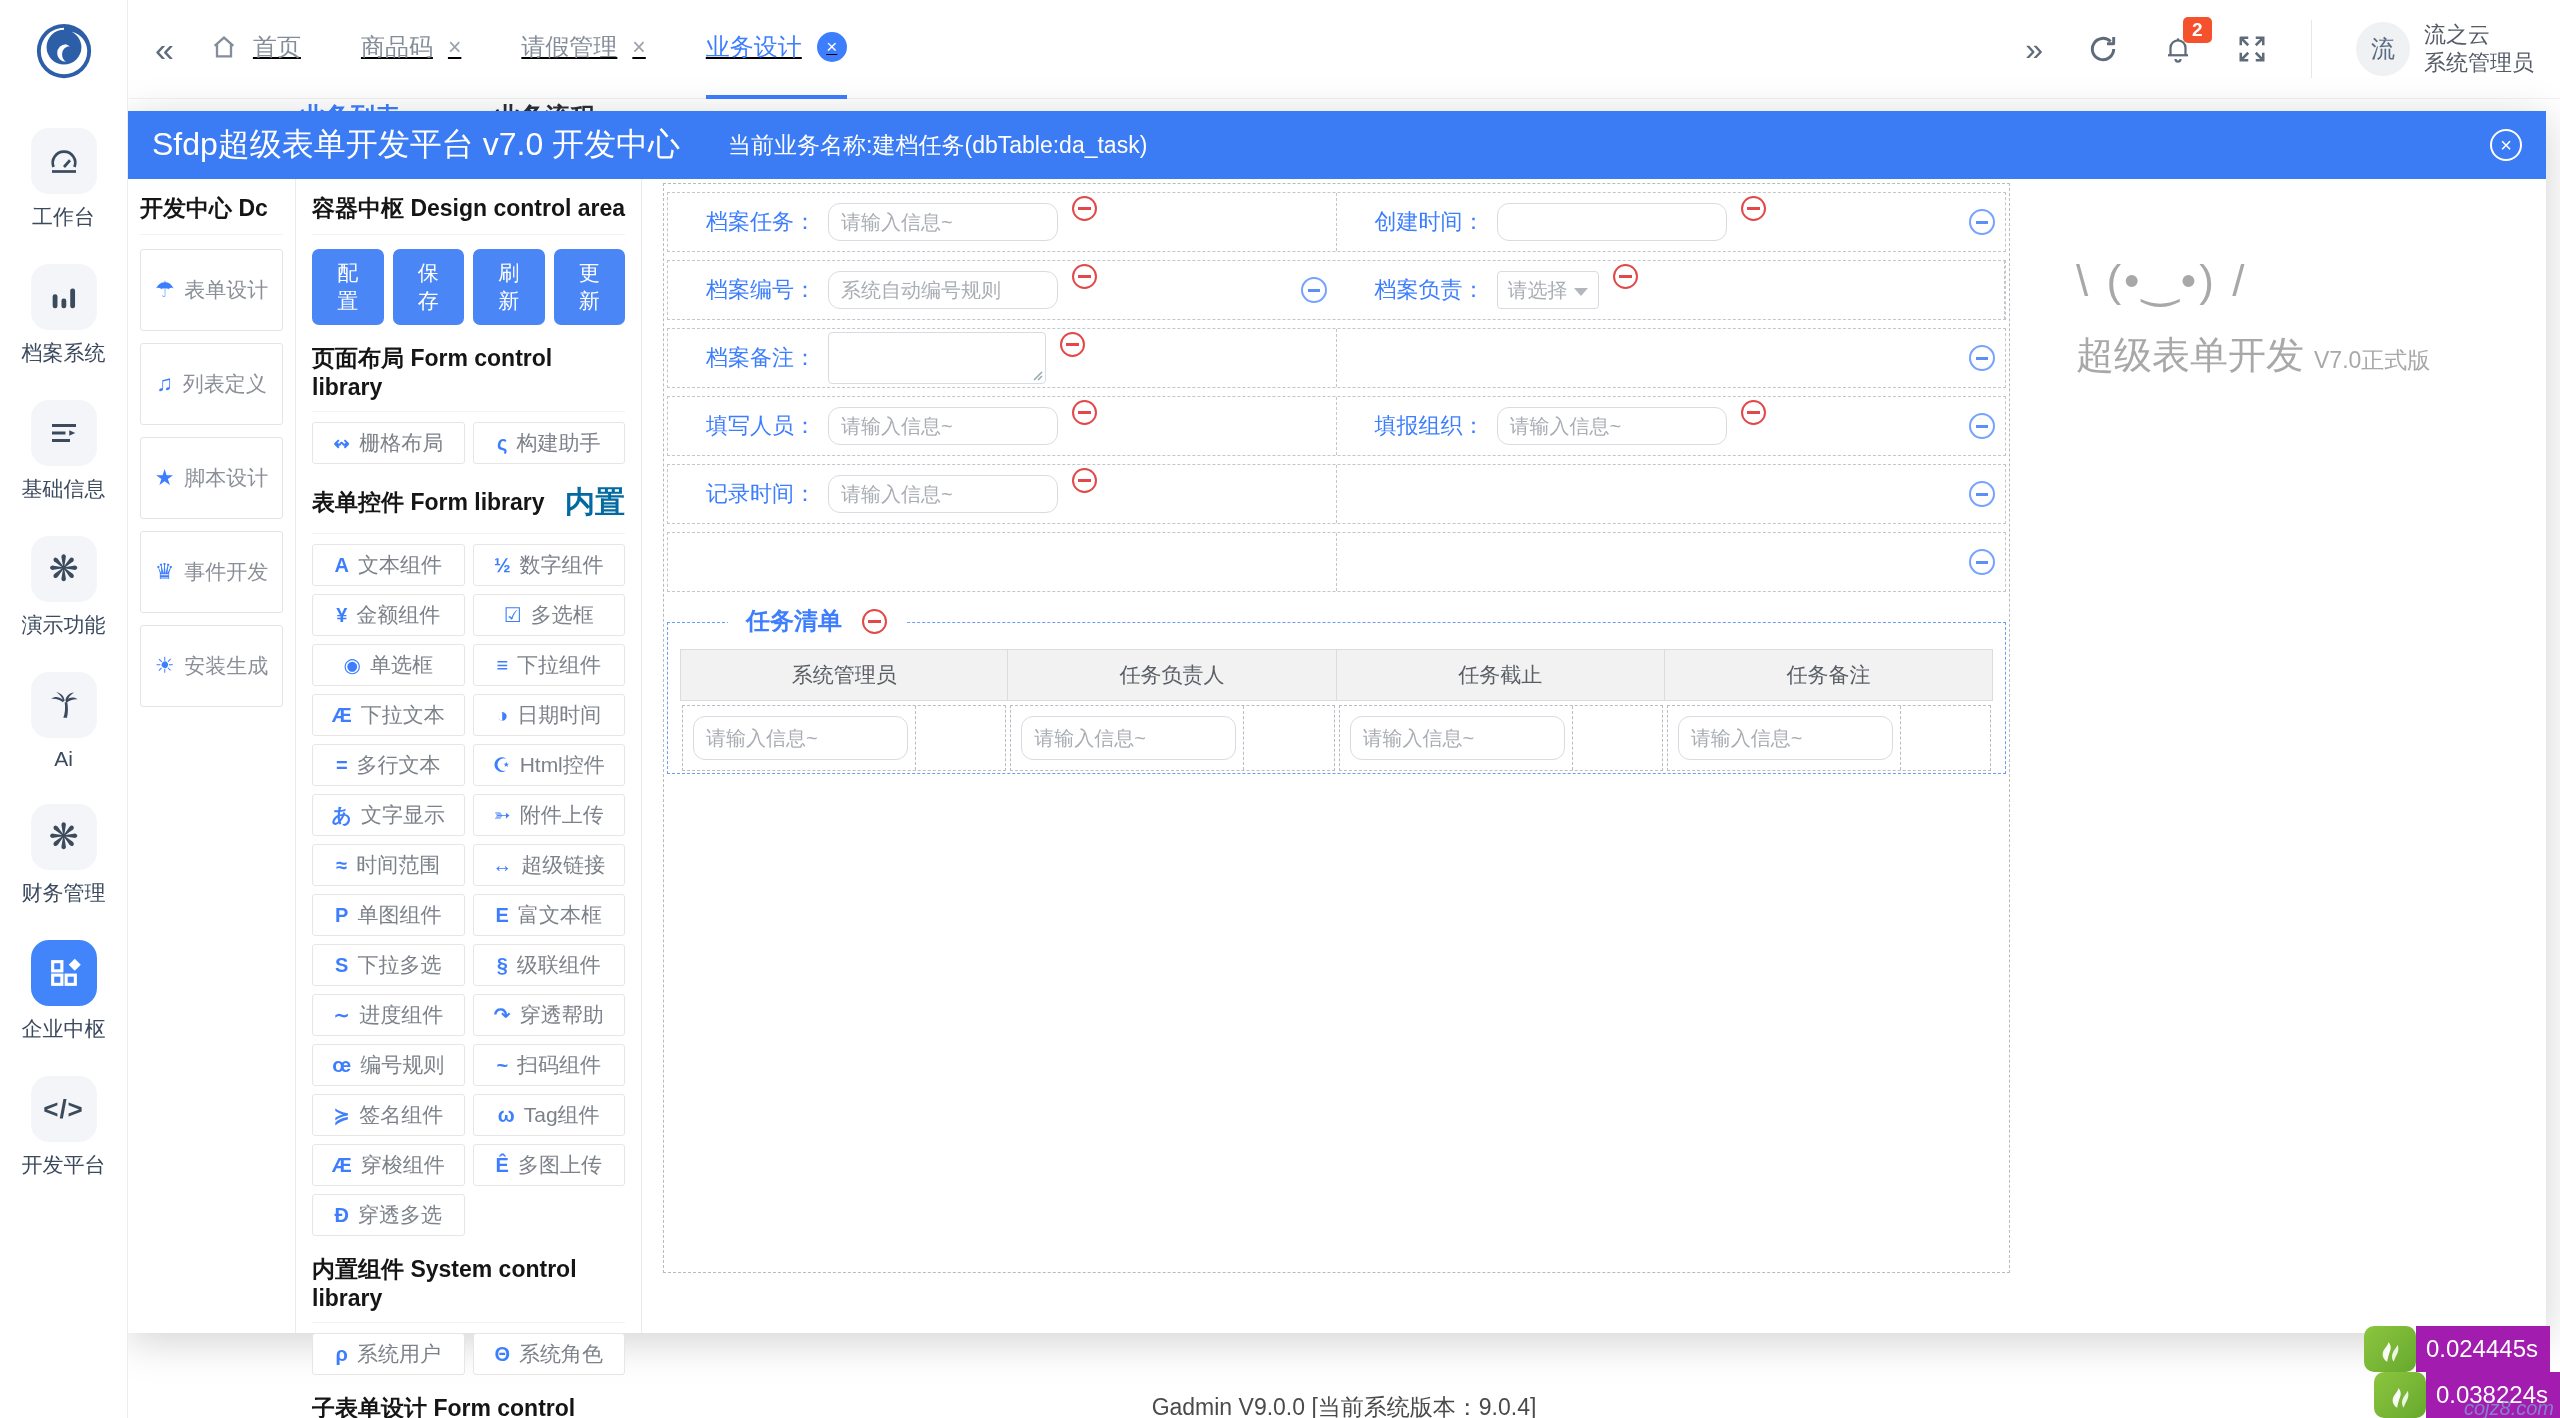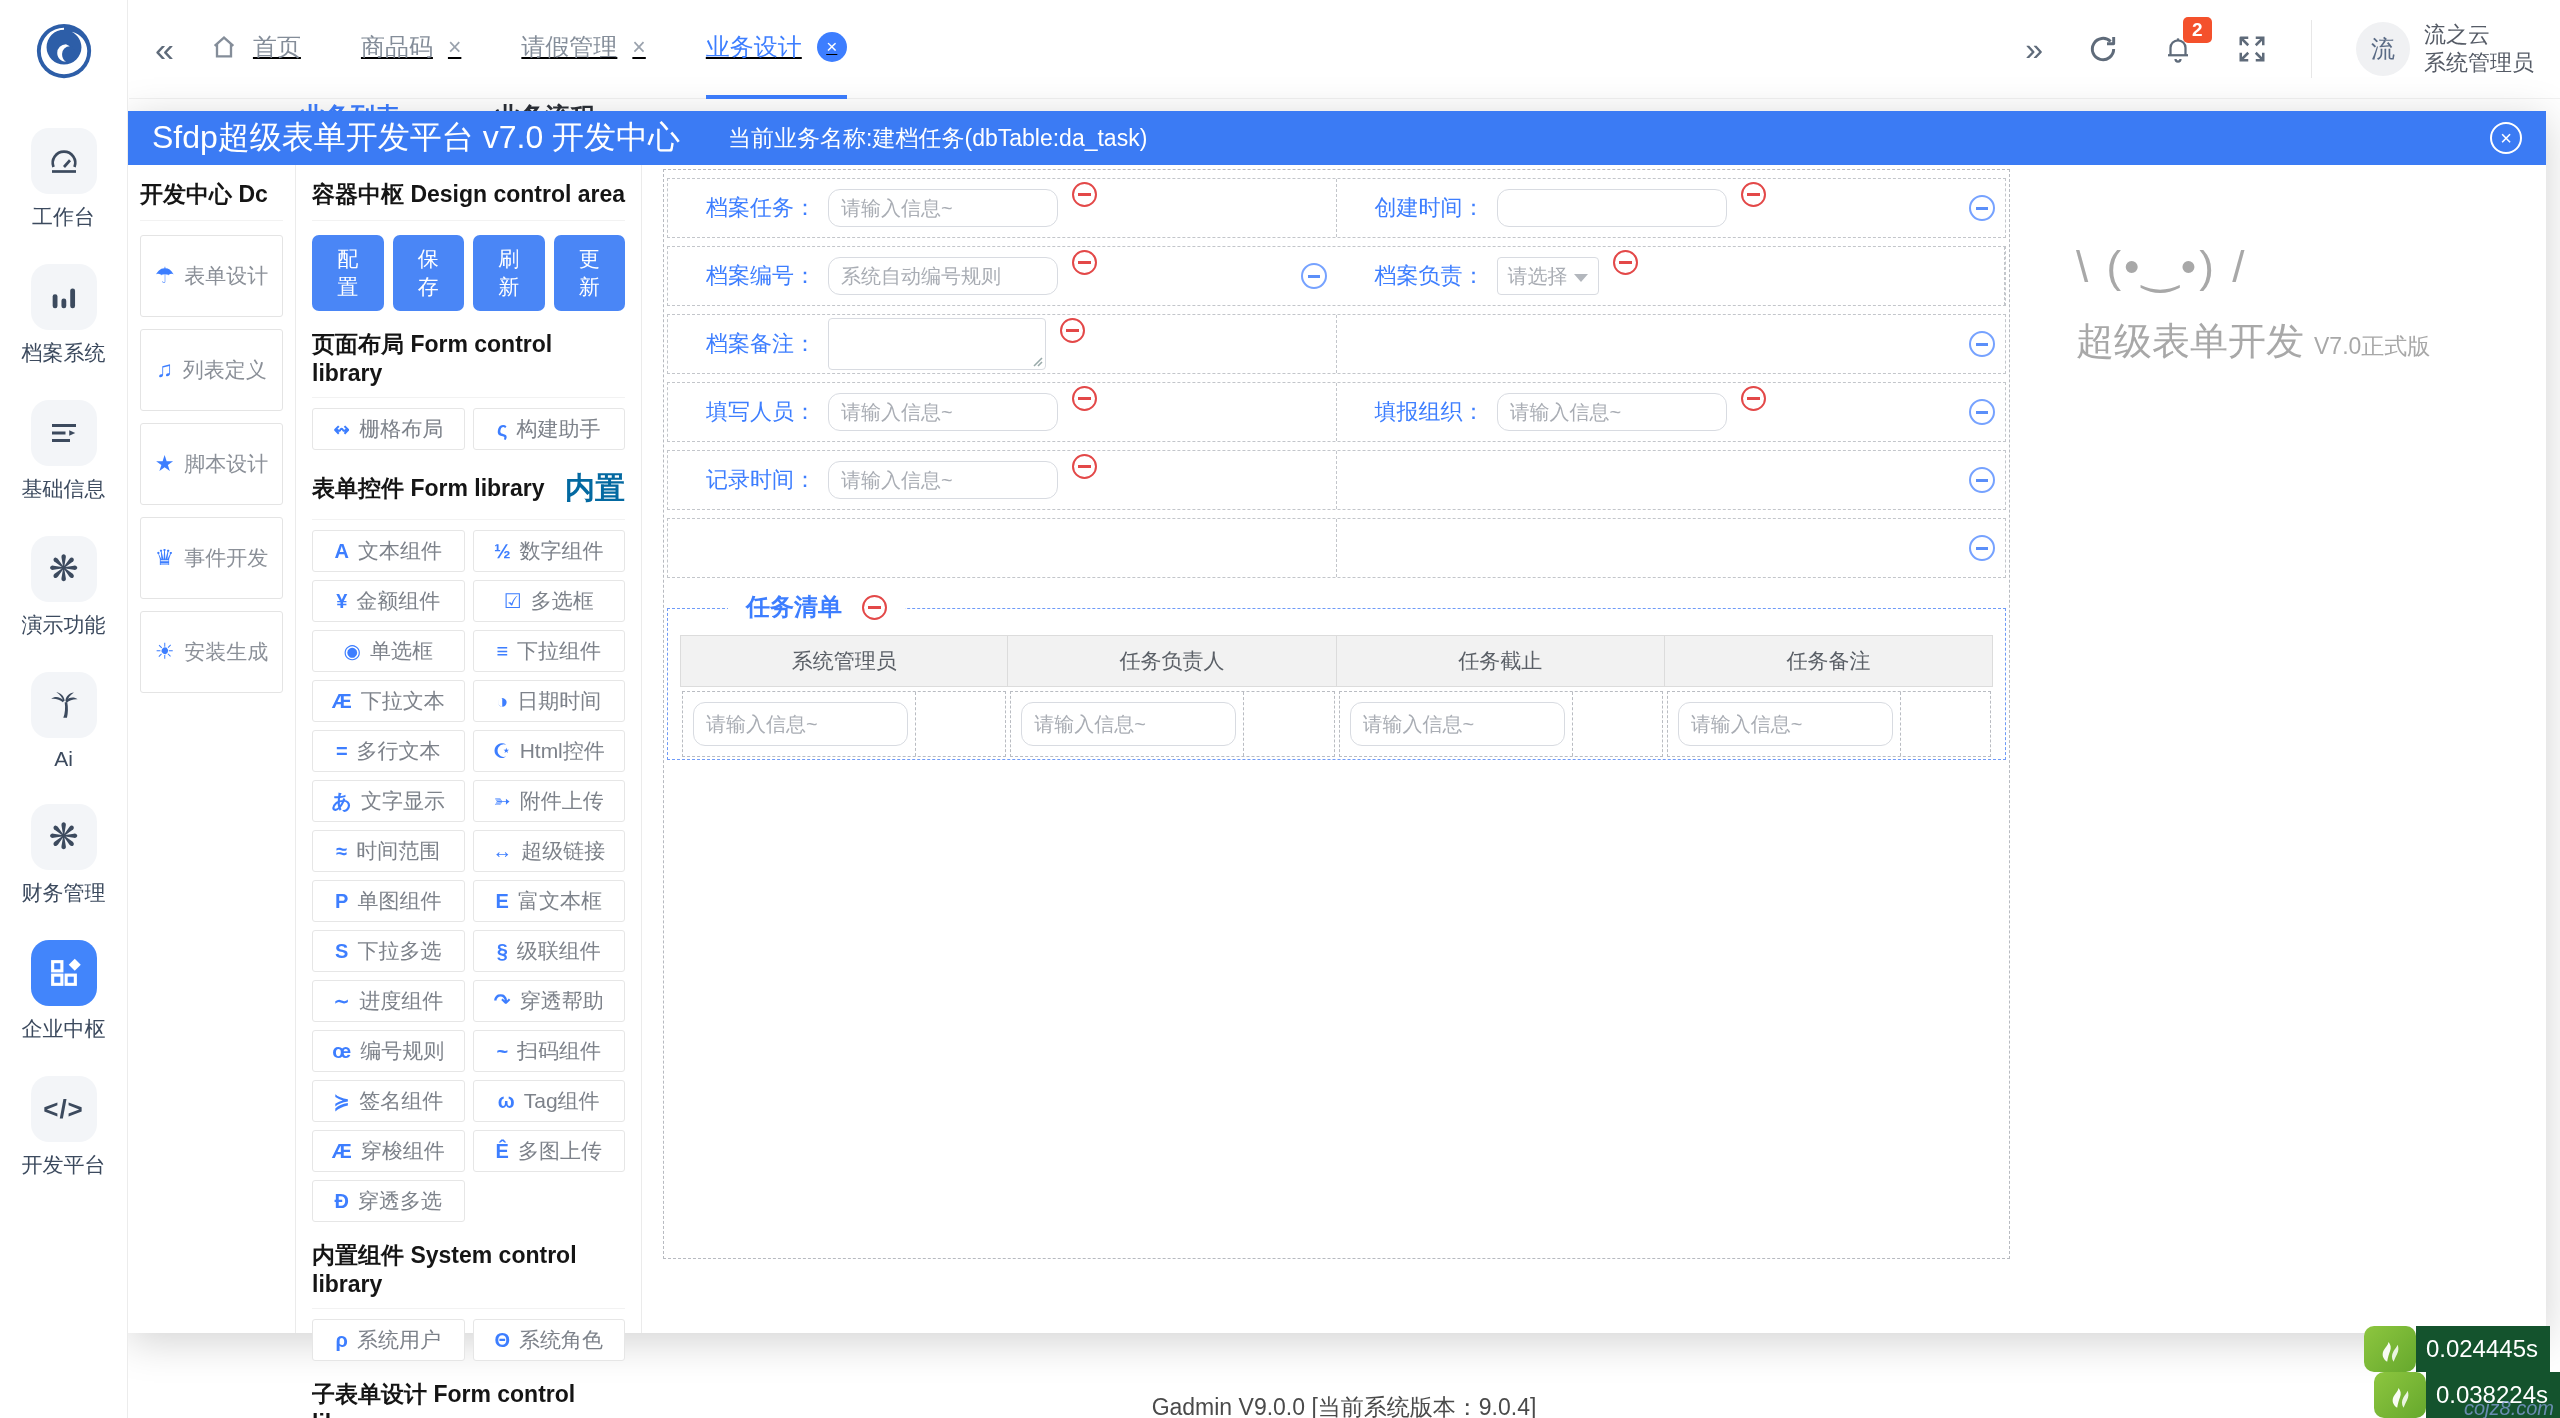--- a/index.html
+++ b/index.html
@@ -41,21 +41,21 @@
   .uname { font-size:22px; color:#555b66; line-height:28px; }
 
   
   .subtabs { position:absolute; left:300px; top:100px; display:flex; gap:95px; z-index:3;
     font-size:25px; font-weight:bold; }
   .subtab-0 { color:#3d7eff; } .subtab-1 { color:#2b2f36; }
 
   
   .modal { position:absolute; left:128px; top:111px; width:2418px; height:1222px; background:#fff;
     box-shadow:0 8px 40px rgba(0,0,0,.18); z-index:5; display:flex; flex-direction:column; }
-  .m-head { height:54px; background:#3b7bf4; display:flex; align-items:center; padding:0 24px;
+  .m-head { height:68px; background:#3b7bf4; display:flex; align-items:center; padding:0 24px;
     color:#fff; flex:0 0 auto; }
   .m-title { font-size:32px; }
   .m-sub { font-size:23px; margin-left:48px; }
   .m-close { margin-left:auto; width:32px; height:32px; border:2px solid #fff; border-radius:50%;
     display:flex; align-items:center; justify-content:center; font-size:20px; cursor:pointer; }
   .m-body { flex:1; display:flex; min-height:0; }
 
   .col-a { width:168px; border-right:1px solid #ebebeb; padding:14px 12px; }
   .panel-h { font-size:23px; font-weight:bold; color:#151515; padding-bottom:10px;
     border-bottom:1px solid #f2f2f2; margin-bottom:14px; white-space:nowrap; display:flex;
@@ -127,21 +127,21 @@
   .mascot .mname { font-size:38px; margin-top:24px; }
   .mascot .ver { font-size:23px; margin-left:10px; }
 
   
   .footer { position:absolute; left:128px; right:0; top:1392px; text-align:center; font-size:23px;
     color:#4a4a4a; z-index:2; }
   .perf { position:absolute; right:0; bottom:0; z-index:9; }
   .perf-row { display:flex; justify-content:flex-end; align-items:stretch; }
   .perf-ic { width:52px; height:46px; border-radius:10px; background:linear-gradient(135deg,#8dc63f,#66a82d);
     display:flex; align-items:center; justify-content:center; }
-  .perf-badge { background:#14532d; color:#fff; font-size:24px; padding:6px 12px 6px 10px;
+  .perf-badge { background:#a21caf; color:#fff; font-size:24px; padding:6px 12px 6px 10px;
     display:flex; align-items:center; }
   .perf-row.r1 { margin-right:10px; }
   .watermark { position:absolute; right:6px; bottom:-2px; font-size:20px; font-style:italic;
     color:#7f9bd0; opacity:.8; z-index:10; }
 </style>
 </head>
 <body>
 
 <div class="app">
 

